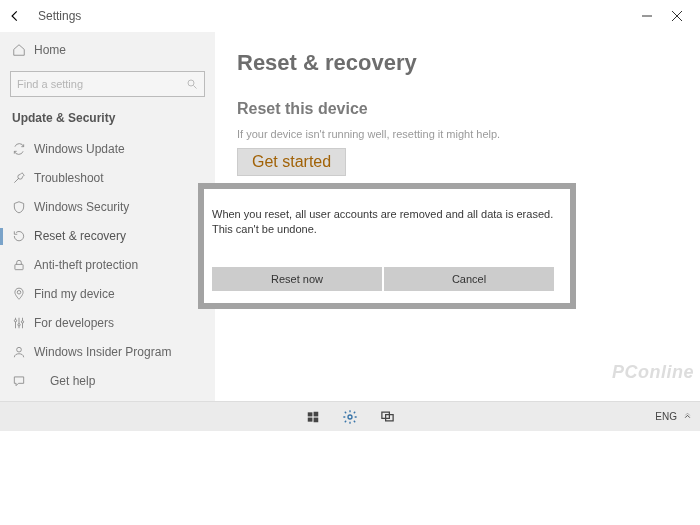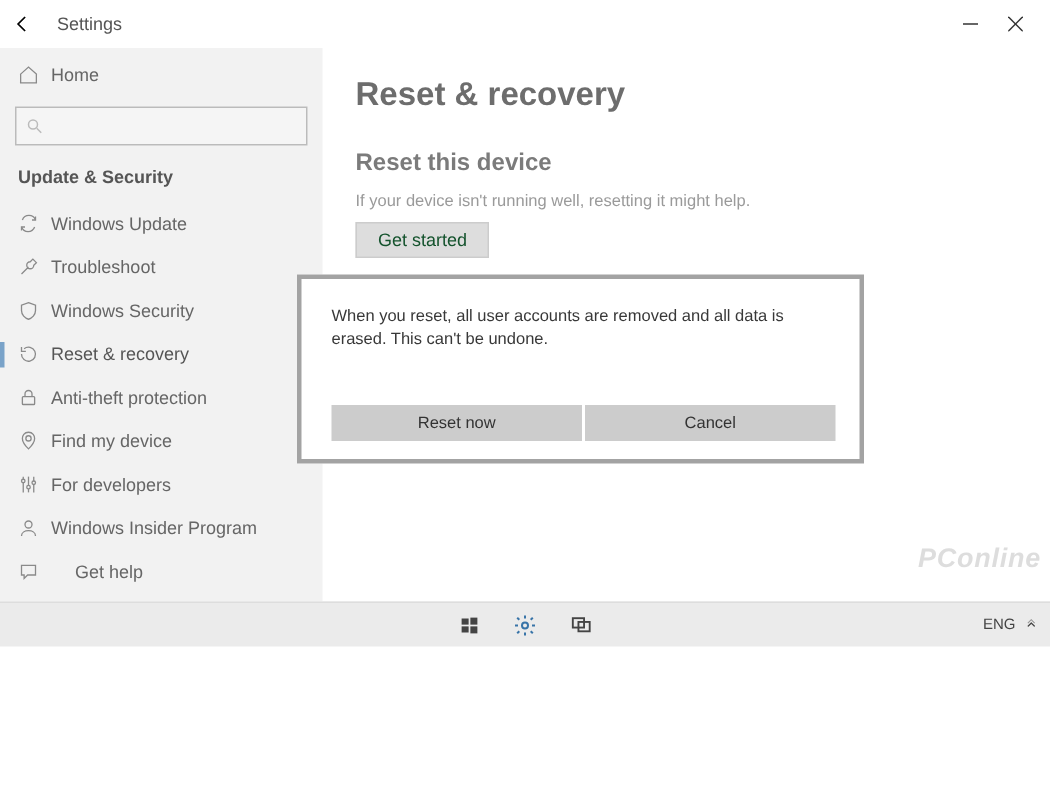--- a/index.html
+++ b/index.html
@@ -31,24 +31,24 @@
   .search .sicon { color: #bbb; font-size: 12px; }
 
   .section-head { padding: 6px 12px 10px 12px; font-size: 12px; font-weight: 600; color: #555; }
 
   .sidebar-spacer { flex: 1; }
 
   
   h1 { font-size: 22px; font-weight: 600; color: #6d6d6d; margin-bottom: 24px; }
   h2 { font-size: 16px; font-weight: 600; color: #7b7b7b; margin-bottom: 10px; }
   .desc { font-size: 11px; color: #9a9a9a; margin-bottom: 8px; }
-  .btn { display: inline-block; background: #ddd; border: 1px solid #ccc; color: #14532d; font-size: 12px; padding: 4px 14px; }
-
-  
-  .dialog { position: absolute; left: 198px; top: 183px; width: 378px; height: 126px; background: #fff; border: 3px solid #a3a3a3; padding: 14px 16px 12px 20px; display: flex; flex-direction: column; }
+  .btn { display: inline-block; background: #ddd; border: 1px solid #ccc; color: #a16207; font-size: 16px; padding: 4px 14px; }
+
+  
+  .dialog { position: absolute; left: 198px; top: 183px; width: 378px; height: 126px; background: #fff; border: 6px solid #a3a3a3; padding: 14px 16px 12px 8px; display: flex; flex-direction: column; }
   .dialog .msg { font-size: 11px; color: #383838; line-height: 1.4; flex: 1; padding-top: 4px; }
   .dialog .btnrow { display: flex; gap: 2px; }
   .dialog .dbtn { flex: 1; height: 24px; background: #ccc; display: flex; align-items: center; justify-content: center; font-size: 11px; color: #333; cursor: pointer; }
 
   
   .taskbar { height: 30px; background: #ebebeb; border-top: 1px solid #ddd; display: flex; align-items: center; justify-content: center; gap: 22px; color: #444; font-size: 14px; position: relative; }
   .taskbar .tray { position: absolute; right: 8px; display: flex; align-items: center; gap: 6px; font-size: 10px; color: #444; text-align: right; }
 
   .watermark { position: absolute; right: 6px; bottom: 48px; font-size: 18px; color: rgba(120,120,120,0.25); font-weight: 600; font-style: italic; letter-spacing: 0.5px; pointer-events: none; }
 
@@ -88,20 +88,21 @@
         <span class="ico">
           <svg width="14" height="14" viewBox="0 0 24 24" fill="none" stroke="currentColor" stroke-width="1.5">
               <path d="M3 11 L12 3 L21 11 V21 H3 Z"></path>
             </svg>
         </span>
         <span class="lbl">Home</span>
       </div>
 
       <div class="search-wrap">
         <div class="search">
+          <input type="text" placeholder="Find a setting" style="">
           <span class="sicon">
             <svg width="12" height="12" viewBox="0 0 24 24" fill="none" stroke="currentColor" stroke-width="2">
                 <circle cx="10" cy="10" r="6"></circle>
                 <line x1="15" y1="15" x2="21" y2="21"></line>
               </svg>
           </span>
         </div>
       </div>
 
       <div class="section-head">Update &amp; Security</div>

